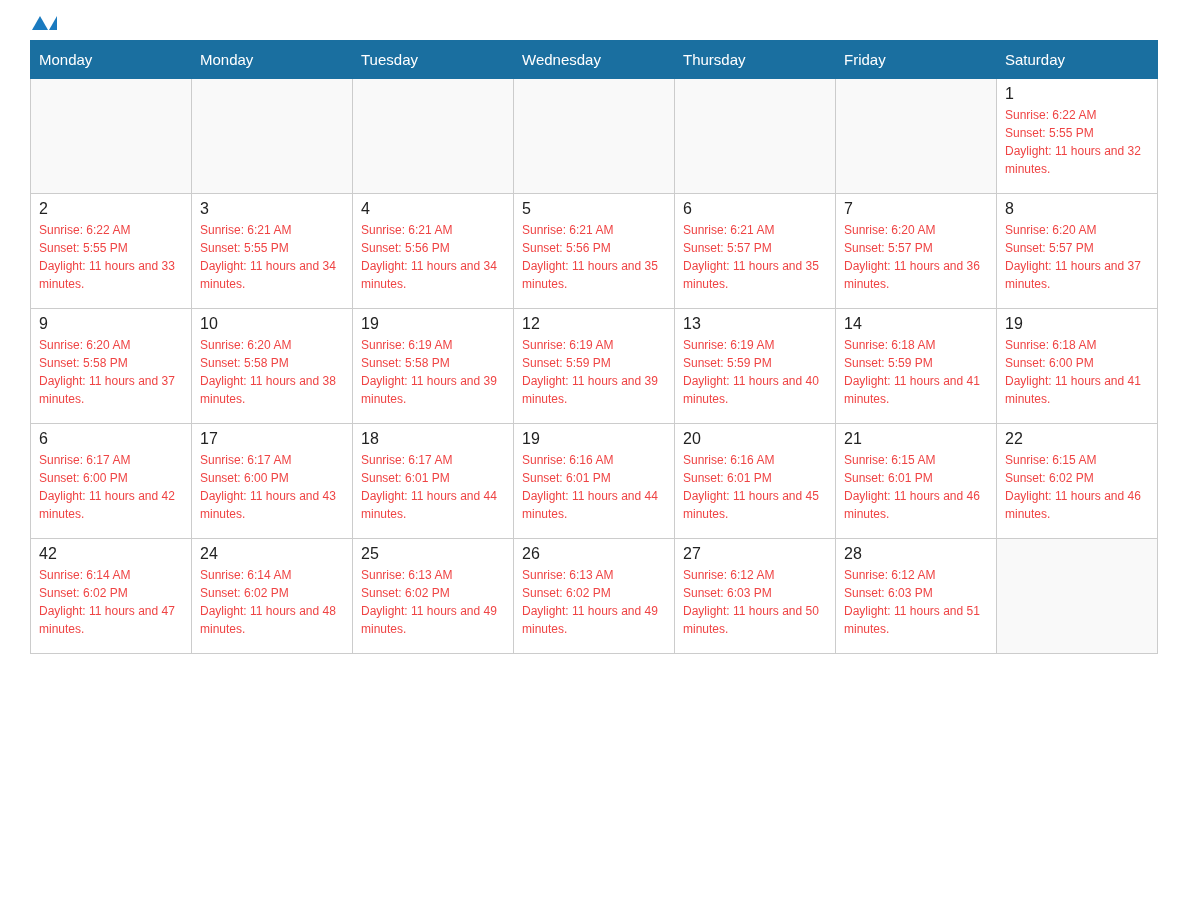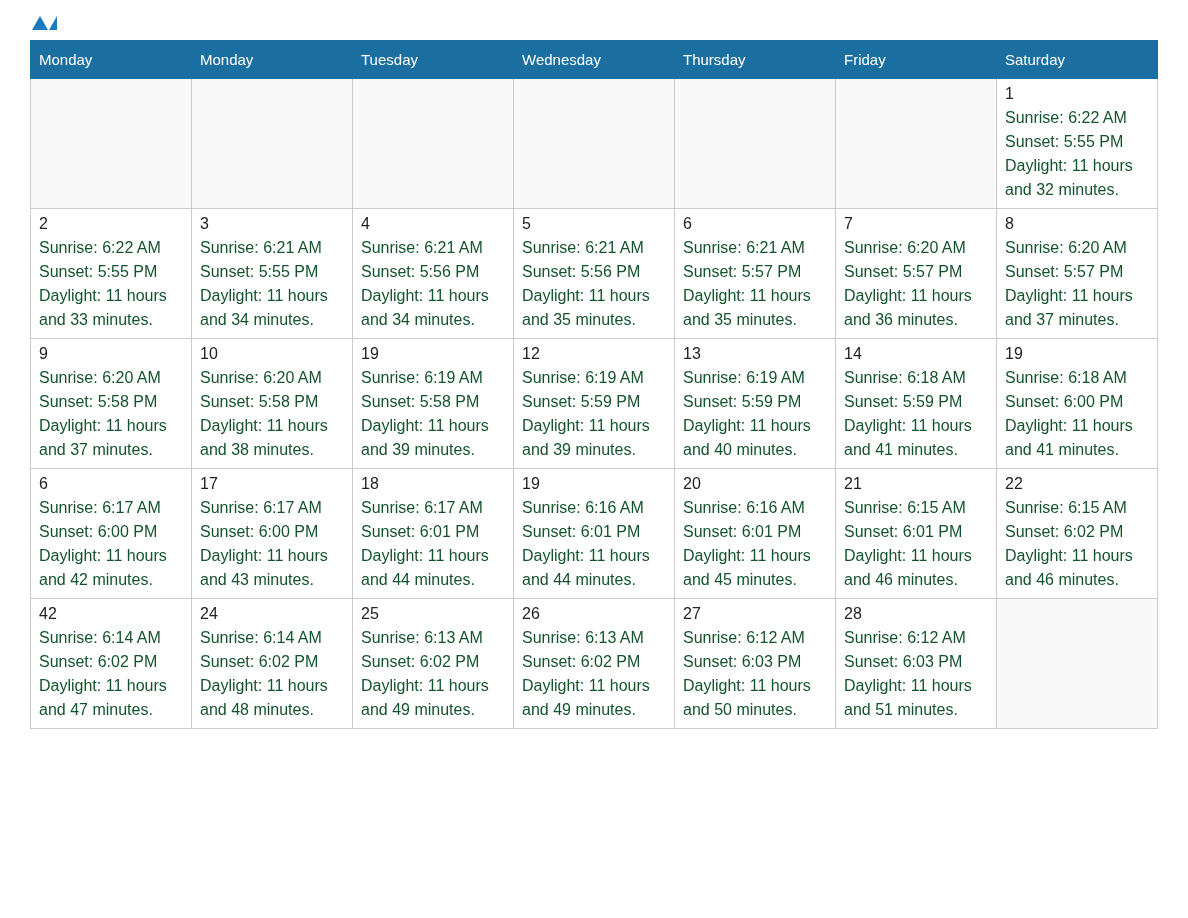--- a/index.html
+++ b/index.html
@@ -72,22 +72,22 @@
       color: #333;
     }
     .calendar td .day-number {
       font-size: 16px;
       font-weight: normal;
       color: #222;
       display: block;
       margin-bottom: 3px;
     }
     .calendar td .day-info {
-      font-size: 16px;
-      color: #14532d;
+      font-size: 12px;
+      color: #ef4444;
       line-height: 1.5;
     }
     .calendar td.empty {
       background: #f9f9f9;
     }
     .week-row td {
       height: 115px;
     }
   </style>
 </head>

